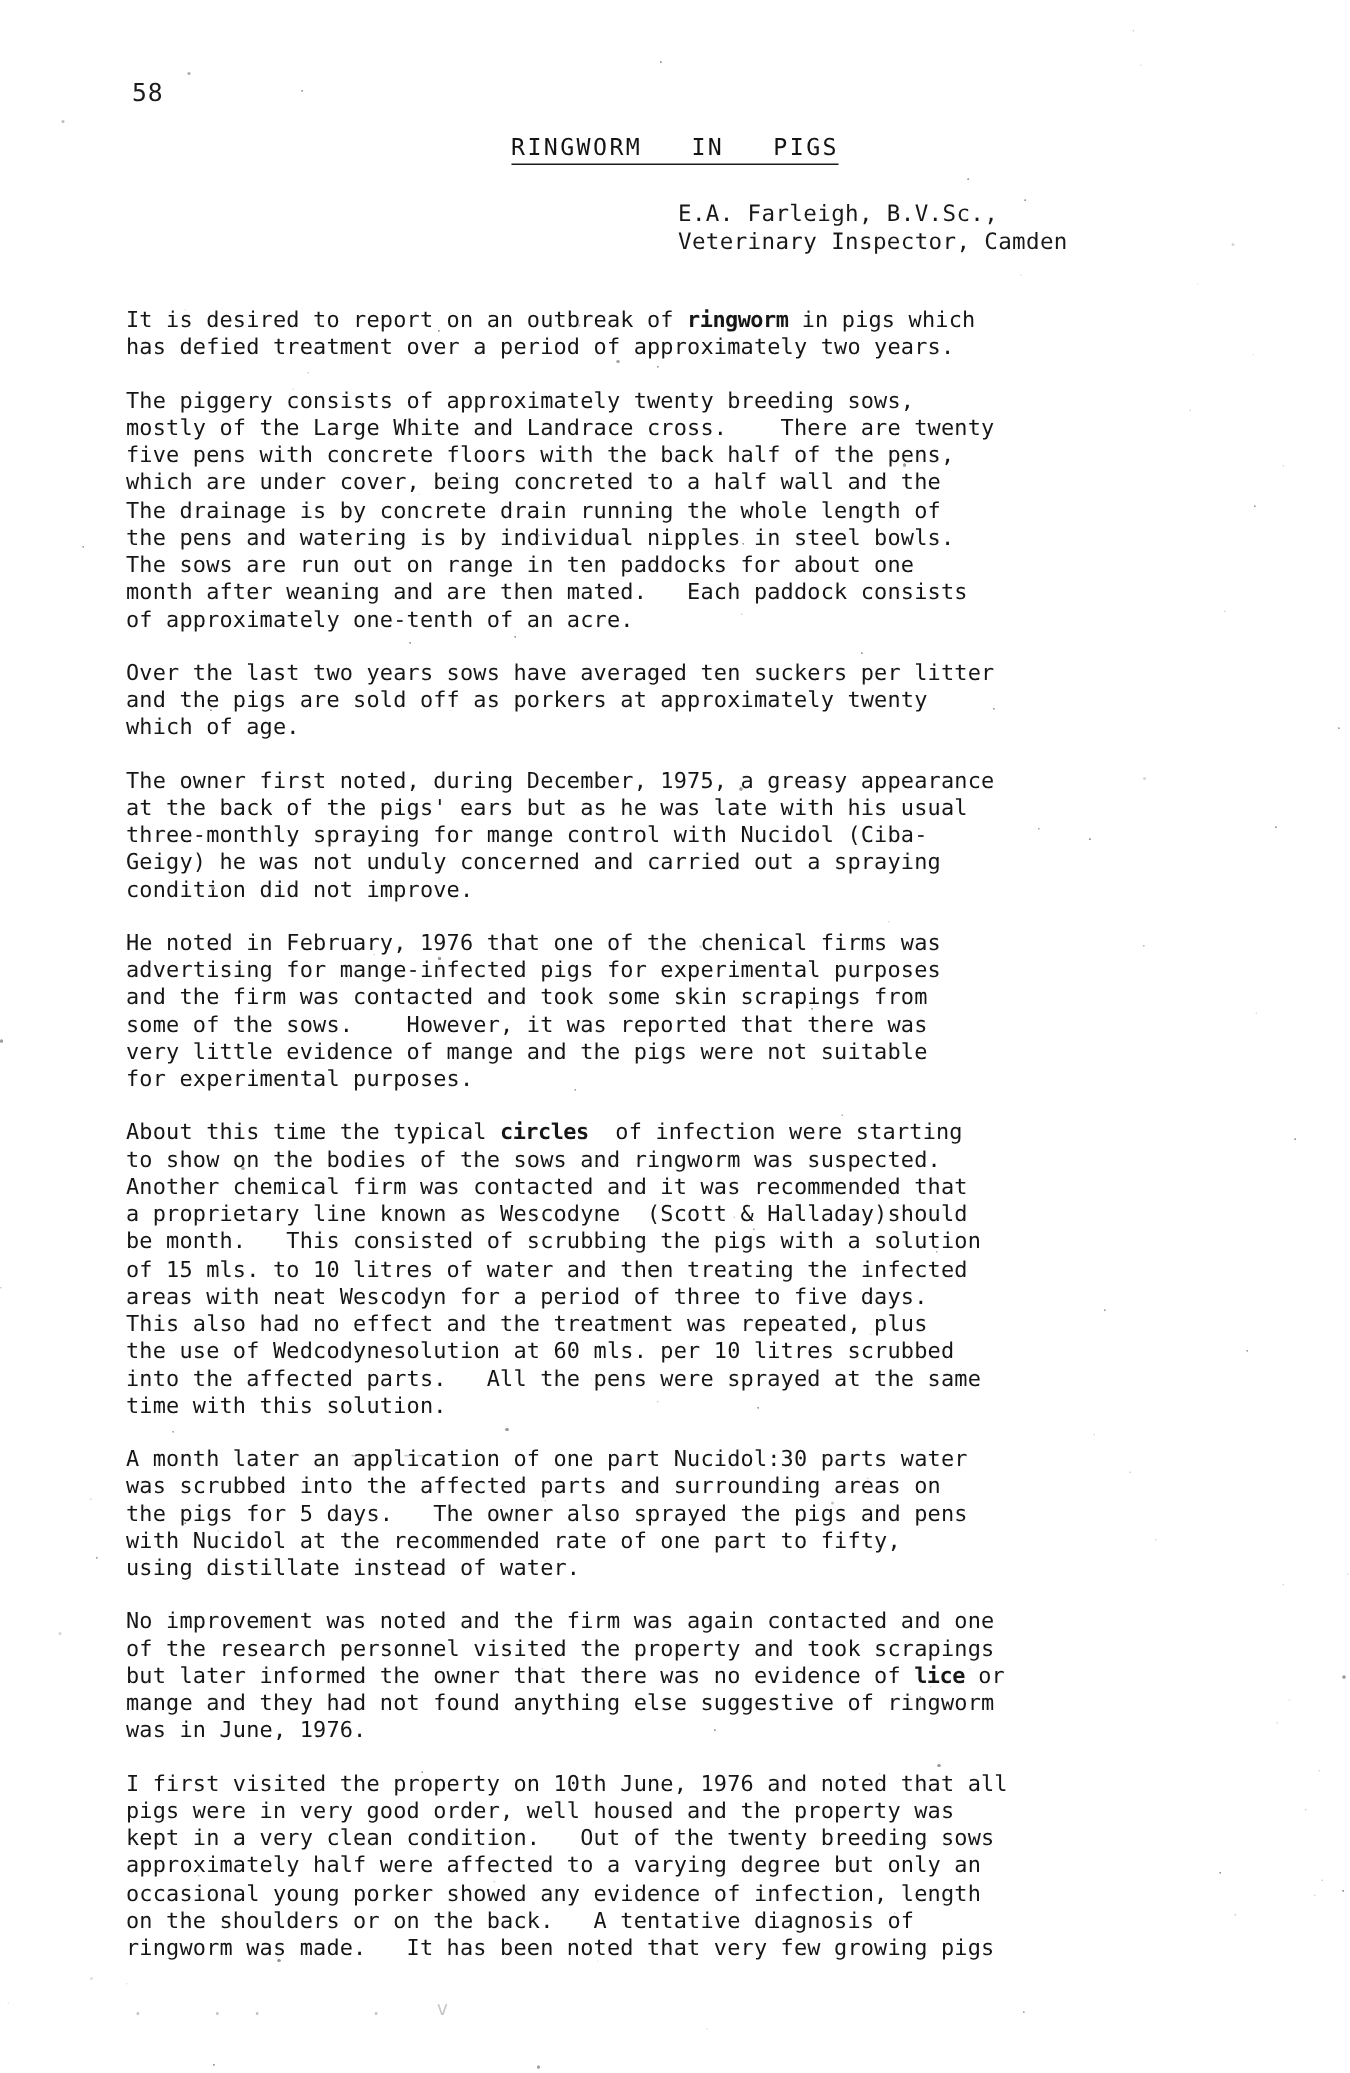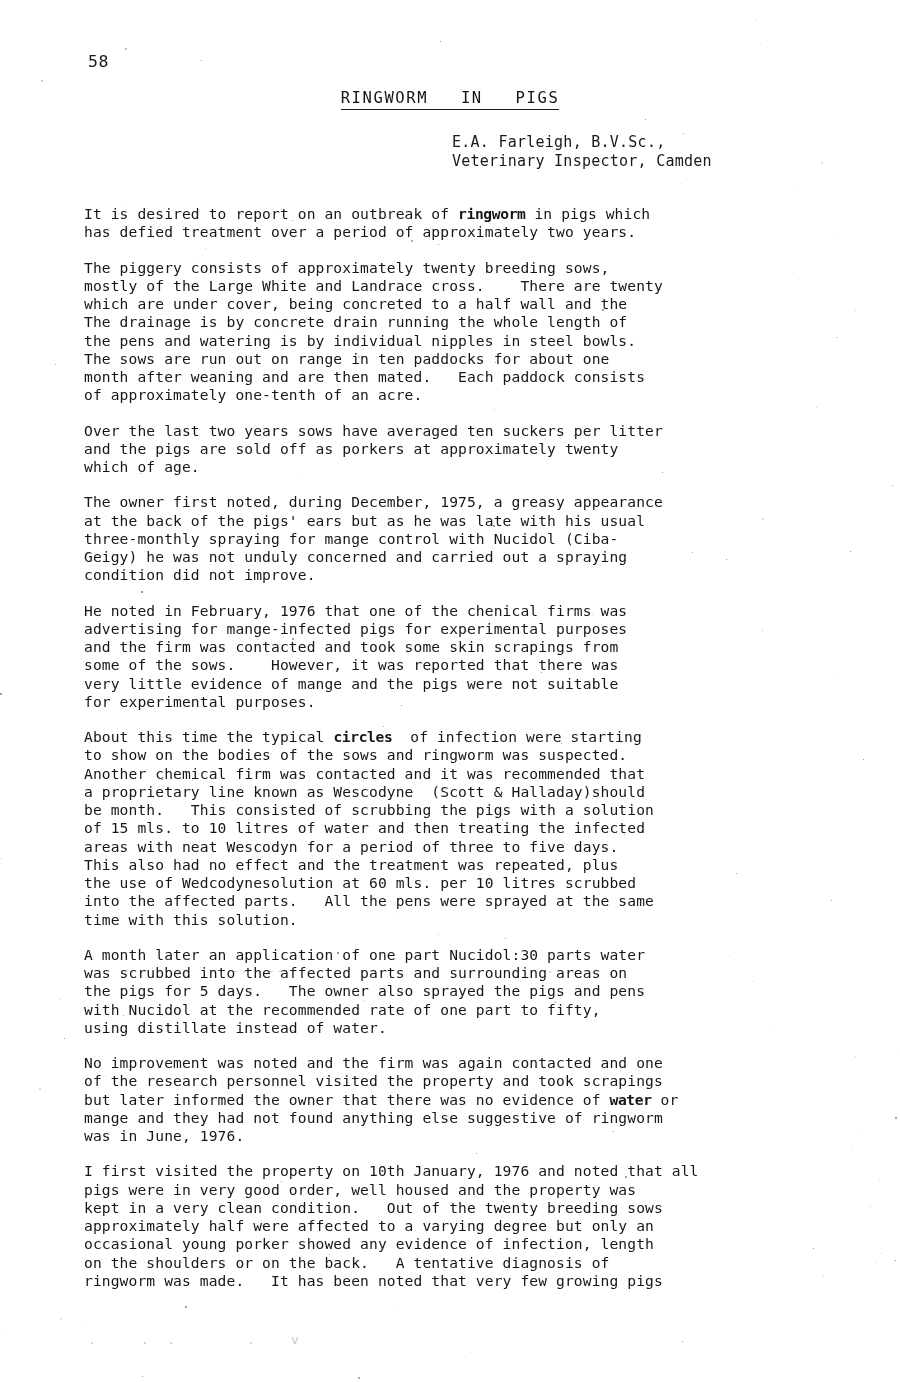--- a/index.html
+++ b/index.html
@@ -554,20 +554,21 @@
   </div>
 
   <div id="body-text">
       <div class="para">
         <div class="ln">It is desired to report on an outbreak of <span class="strike-bold">ringworm</span> in pigs which</div>
         <div class="ln">has defied treatment over a period of approximately two years.</div>
       </div>
       <div class="para">
         <div class="ln">The piggery consists of approximately twenty breeding sows,</div>
         <div class="ln">mostly of the Large White and Landrace cross.    There are twenty</div>
+        <div class="ln">five pens with concrete floors with the back half of the pens,</div>
         <div class="ln">which are under cover, being concreted to a half wall and the</div>
         <div class="ln">The drainage is by concrete drain running the whole length of</div>
         <div class="ln">the pens and watering is by individual nipples in steel bowls.</div>
         <div class="ln">The sows are run out on range in ten paddocks for about one</div>
         <div class="ln">month after weaning and are then mated.   Each paddock consists</div>
         <div class="ln">of approximately one-tenth of an acre.</div>
       </div>
       <div class="para">
         <div class="ln">Over the last two years sows have averaged ten suckers per litter</div>
         <div class="ln">and the pigs are sold off as porkers at approximately twenty</div>
@@ -604,26 +605,26 @@
       <div class="para">
         <div class="ln">A month later an application of one part Nucidol:30 parts water</div>
         <div class="ln">was scrubbed into the affected parts and surrounding areas on</div>
         <div class="ln">the pigs for 5 days.   The owner also sprayed the pigs and pens</div>
         <div class="ln">with Nucidol at the recommended rate of one part to fifty,</div>
         <div class="ln">using distillate instead of water.</div>
       </div>
       <div class="para">
         <div class="ln">No improvement was noted and the firm was again contacted and one</div>
         <div class="ln">of the research personnel visited the property and took scrapings</div>
-        <div class="ln">but later informed the owner that there was no evidence of <span class="strike-bold">water</span> or</div>
+        <div class="ln">but later informed the owner that there was no evidence of <span class="strike-bold">lice</span> or</div>
         <div class="ln">mange and they had not found anything else suggestive of ringworm</div>
         <div class="ln">was in June, 1976.</div>
       </div>
       <div class="para">
-        <div class="ln">I first visited the property on 10th January, 1976 and noted that all</div>
+        <div class="ln">I first visited the property on 10th June, 1976 and noted that all</div>
         <div class="ln">pigs were in very good order, well housed and the property was</div>
         <div class="ln">kept in a very clean condition.   Out of the twenty breeding sows</div>
         <div class="ln">approximately half were affected to a varying degree but only an</div>
         <div class="ln">occasional young porker showed any evidence of infection, length</div>
         <div class="ln">on the shoulders or on the back.   A tentative diagnosis of</div>
         <div class="ln">ringworm was made.   It has been noted that very few growing pigs</div>
       </div>
     </div>
 
   <div class="ghost" style="left:232px; top:963px;">--  --</div>

